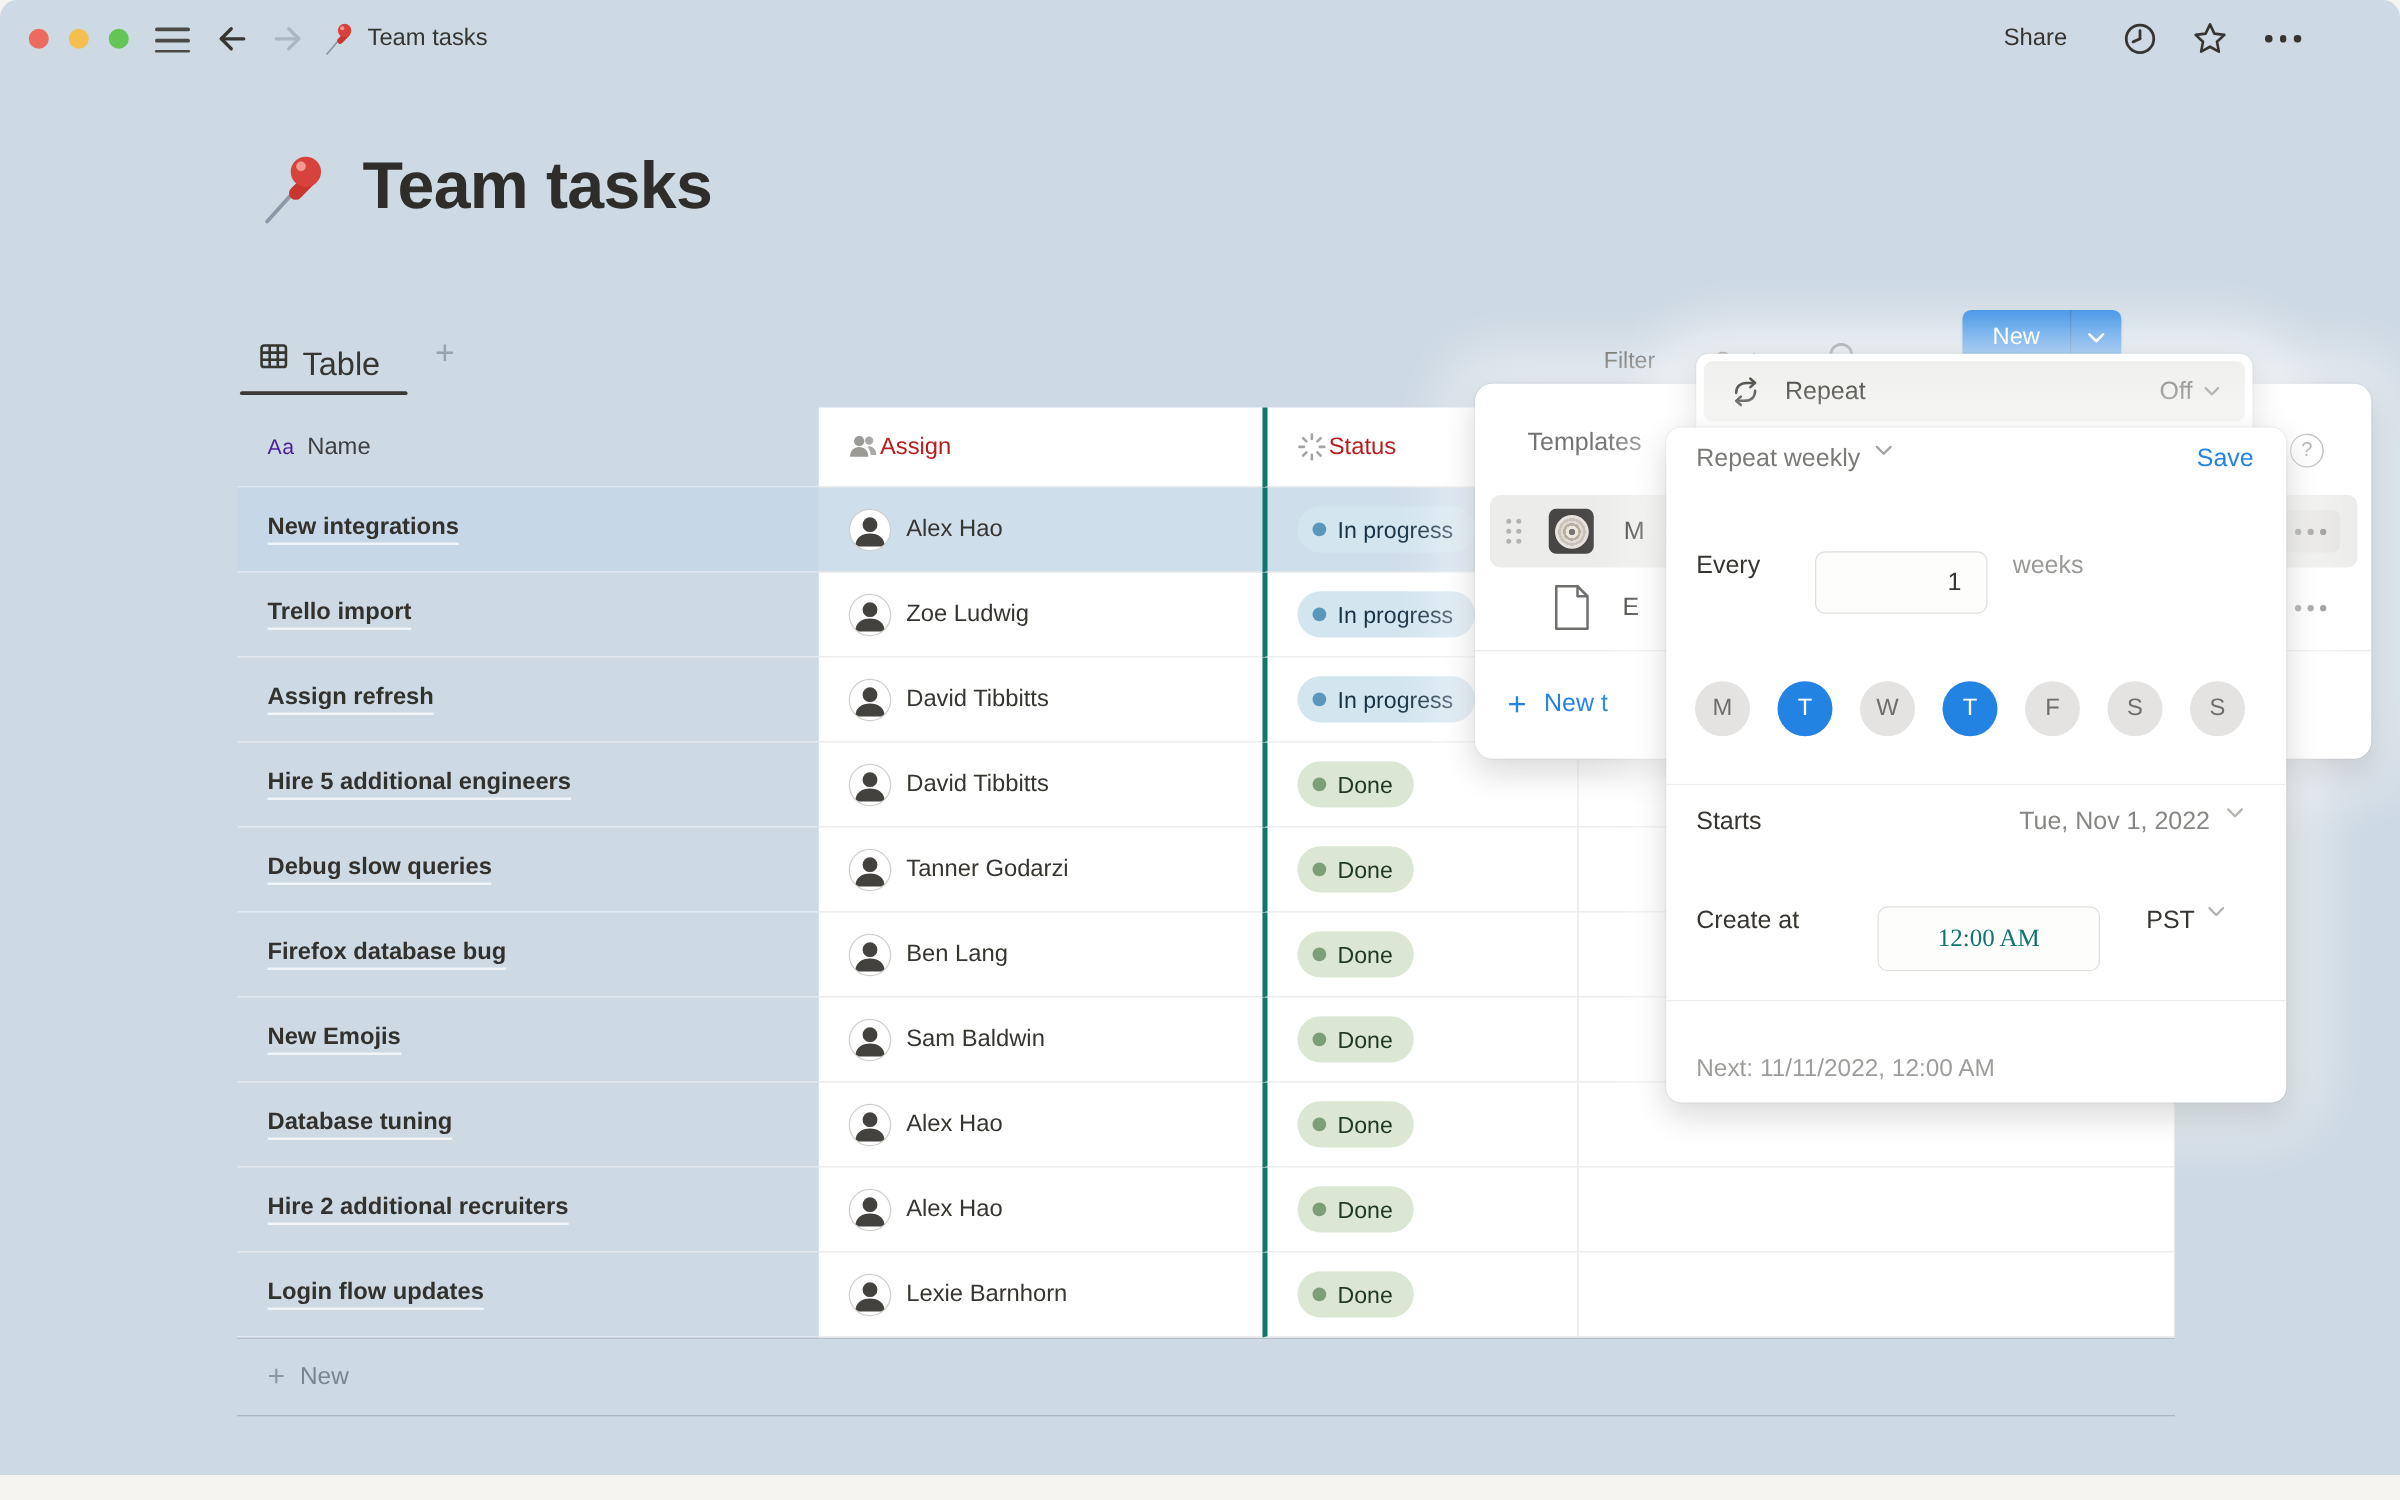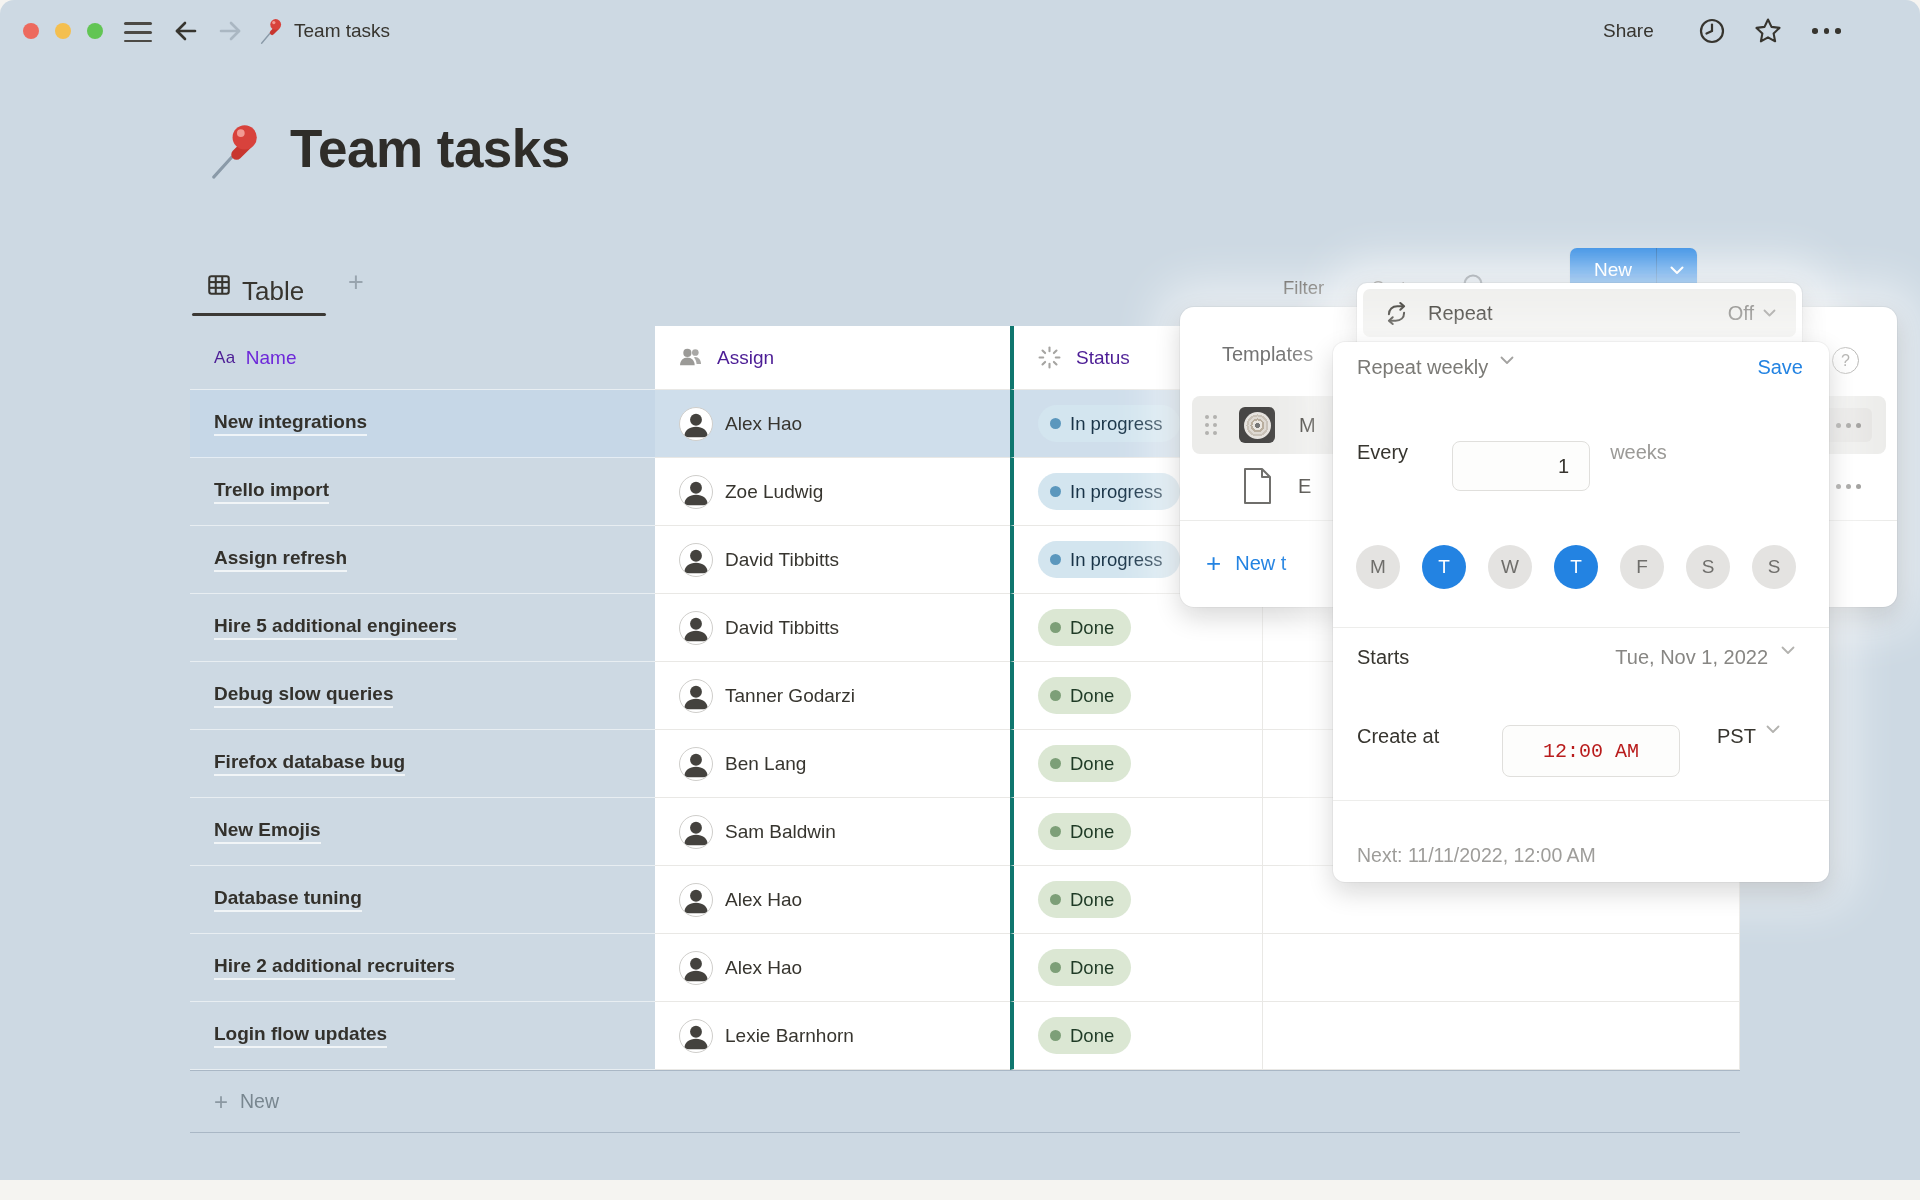--- a/index.html
+++ b/index.html
@@ -38,22 +38,22 @@
   .hrow,.trow{display:flex}
   .hrow{height:64px}
   .trow{height:68px}
   .cell{display:flex;align-items:center;padding-left:24px}
   .c-name{width:465px;border-bottom:1.5px solid rgba(255,255,255,.55)}
   .c-assign{width:355px;background:#fff;border-bottom:1px solid #e9e8e5}
   .c-status{width:252px;background:#fff;border-bottom:1px solid #e9e8e5;border-left:4px solid #0f766e}
   .c-extra{width:478px;background:#fff;border-bottom:1px solid #e9e8e5;border-left:1px solid #e9e8e5;border-right:1px solid #e9e8e5}
   .hl .c-name{background:#c6d7e7}
   .hl .c-assign,.hl .c-status,.hl .c-extra{background:#cfdeeb}
-  .h-label-blue{font-size:19px;color:#6d28d9;margin-left:10px}
-  .h-label{font-size:19px;color:#4c1d95;margin-left:15px}
+  .h-label-blue{font-size:19px;color:#404040;margin-left:10px}
+  .h-label{font-size:19px;color:#b91c1c;margin-left:2px}
   .aa{font-size:17px;color:#4c1d95;letter-spacing:.5px}
   .task-name{font-size:19px;font-weight:600;color:#33312c;
     border-bottom:2px solid rgba(255,255,255,.72);padding-bottom:1px}
   .assignee{font-size:19px;color:#37352f;margin-left:12px}
   .avatar{width:34px;height:34px;border-radius:50%;background:#fff;border:1px solid #cfcecb;
     display:flex;align-items:center;justify-content:center;overflow:hidden;flex:none}
   .pill{display:inline-flex;align-items:center;gap:9px;height:37px;border-radius:19px;
     padding:0 17px 0 12px;font-size:18.5px;white-space:nowrap}
   .pill i{width:11px;height:11px;border-radius:50%;flex:none}
   .pill-progress{background:#d3e5ef;color:#183347}
@@ -92,22 +92,22 @@
 
   .rp-row{position:absolute;display:flex;align-items:flex-start}
   .rp-gray{font-size:20px;color:#7b7a76}
   .rp-save{font-size:20px;font-weight:500;color:#2383e2}
   .rp-dark{font-size:20px;color:#37352f}
   .rp-light{font-size:20px;color:#9b9a97}
   .rp-input{width:138px;height:50px;border:1px solid #e0dfdc;border-radius:8px;background:#fdfdfc;
     font-size:20px;color:#37352f;text-align:right;padding-right:20px;outline:none;
     font-family:"Liberation Sans","DejaVu Sans",sans-serif}
   .time-input{width:178px;height:52px;border:1px solid #e0dfdc;border-radius:8px;background:#fdfdfc;
-    font-size:20px;color:#b91c1c;text-align:center;outline:none;
-    font-family:Liberation Mono, monospace}
+    font-size:20px;color:#0f766e;text-align:center;outline:none;
+    font-family:Liberation Serif, serif}
   .day{width:44px;height:44px;border-radius:50%;background:#e4e3e1;color:#6f6e6b;font-size:19px;
     display:flex;align-items:center;justify-content:center;flex:none}
   .day.sel{background:#2383e2;color:#fff}
   .hdiv{position:absolute;left:0;right:0;height:1px;background:#ededeb}
   .rp-next{font-size:19.5px;color:#9e9d9a}
   .chev{flex:none}
 </style>
 </head>
 <body>
 

